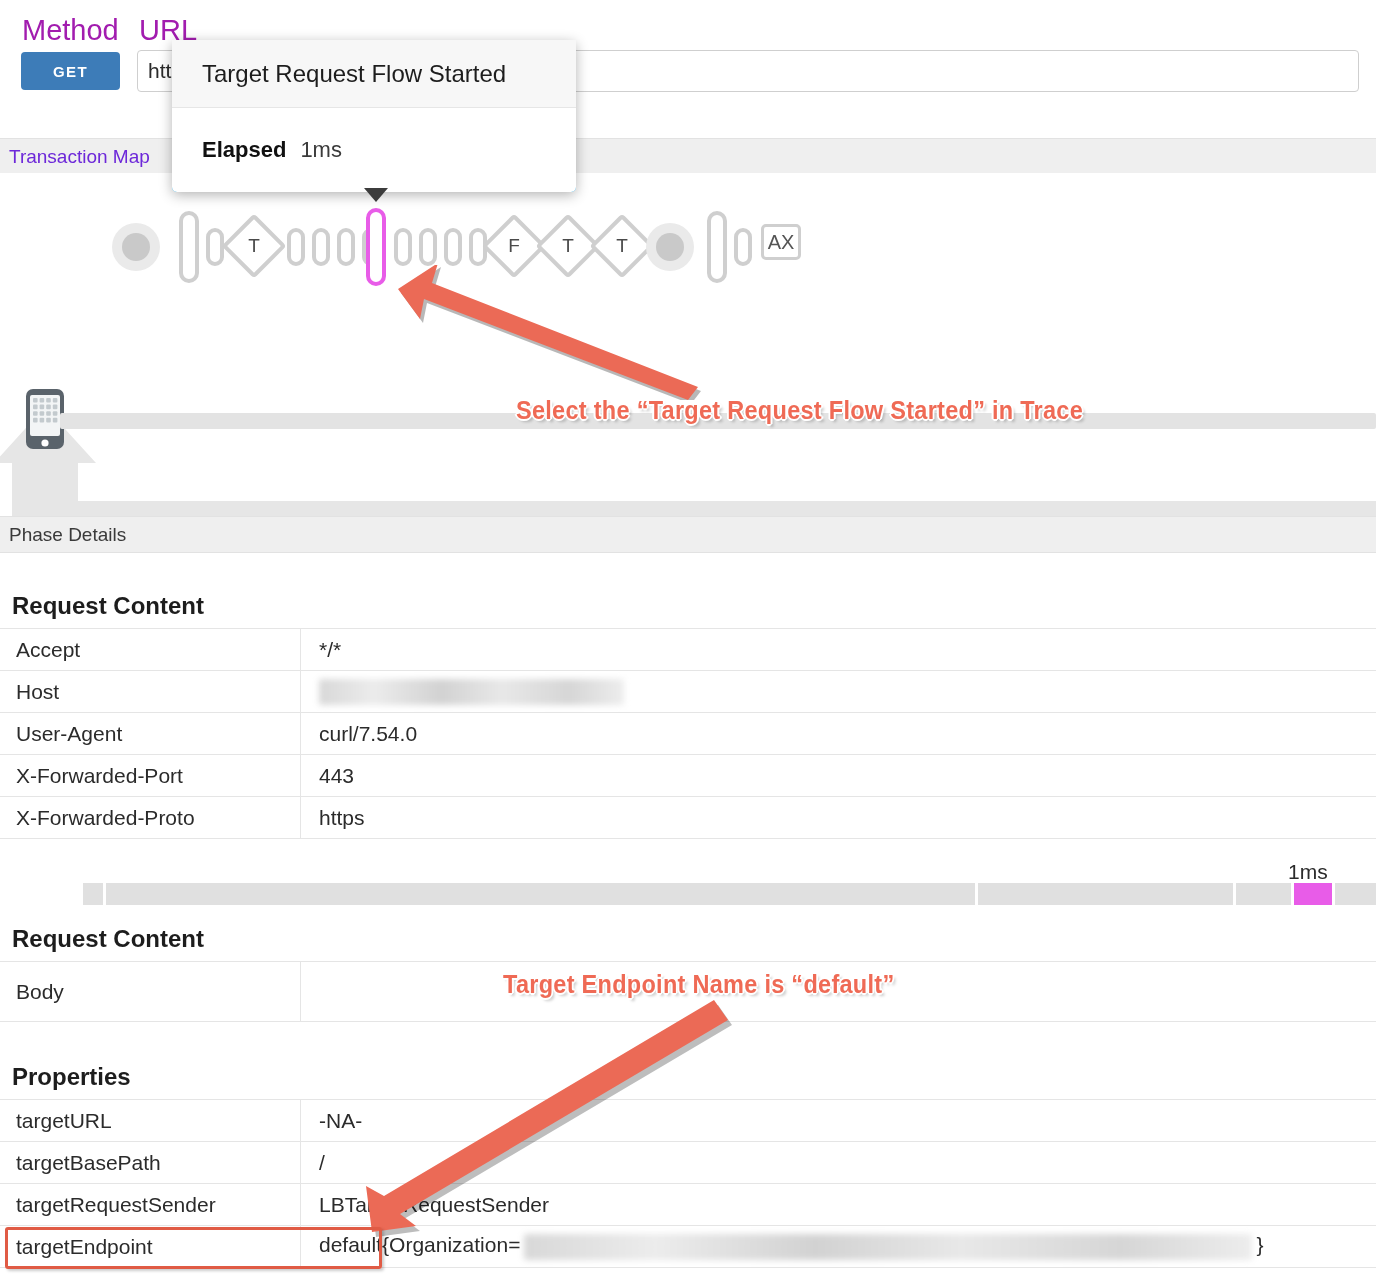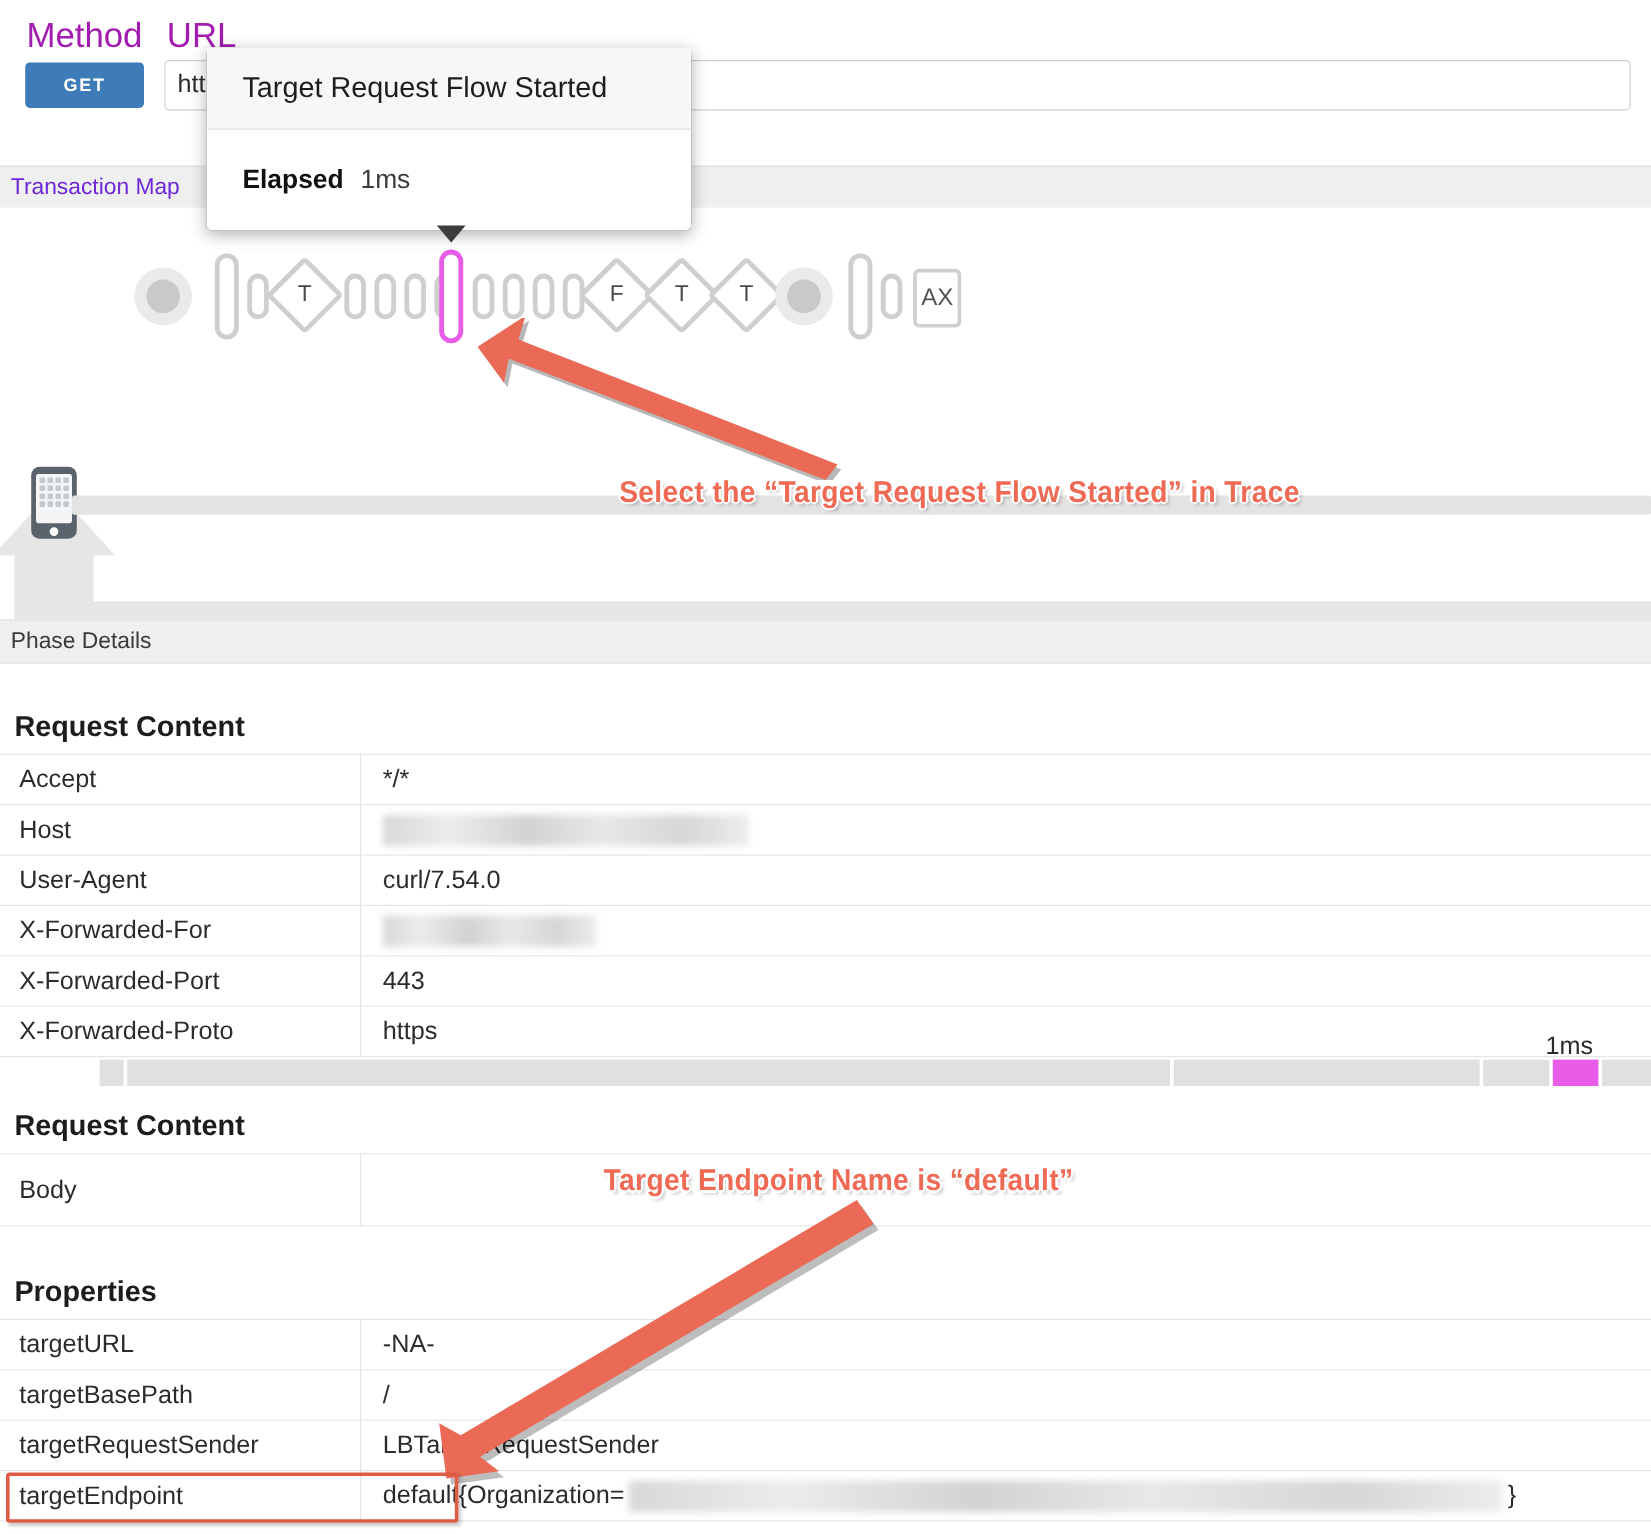--- a/index.html
+++ b/index.html
@@ -29,21 +29,21 @@
     position:absolute;left:137px;top:50px;width:1222px;height:42px;
     box-sizing:border-box;
     border:1px solid #cfcfcf;border-radius:4px;background:#fff;
     font-size:21px;color:#2b2b2b;padding:2px 10px;
     font-family:"Liberation Sans", sans-serif;
   }
 
   
   #flow-tooltip{
     position:absolute;left:172px;top:40px;width:404px;height:152px;
-    background:#14532d;border-radius:5px;
+    background:#0ea5e9;border-radius:5px;
     box-shadow:0 3px 13px rgba(0,0,0,.30);
     z-index:40;
   }
   #tooltip-title{
     position:absolute;left:0;top:0;width:404px;height:68px;
     border-bottom:1px solid #e6e6e6;background:#f7f7f7;
     display:flex;align-items:center;
     font-size:24px;color:#1d1d1d;padding-left:30px;box-sizing:border-box;
   }
   #tooltip-body{
@@ -264,21 +264,21 @@
     <div class="diamond-label">T</div>
   </div>
 
   <div class="node circle-node" style="left:646px;top:50px;width:48px;height:48px;">
     <div class="inner"></div>
   </div>
 
   <div class="node pill" style="left:707px;top:38px;width:20px;height:72px;"></div>
   <div class="node pill" style="left:734px;top:55px;width:18px;height:38px;"></div>
 
-  <div class="node box-node" style="left:761px;top:51px;width:40px;height:49px;">
+  <div class="node box-node" style="left:761px;top:51px;width:40px;height:36px;">
     <span>AX</span>
   </div>
 </div>
 
 <svg class="red-arrow" style="left:380px;top:265px;width:330px;height:135px;" viewBox="0 0 330 135">
   <g transform="translate(3,4)" opacity=".28">
     <path d="M18 24 L58 -2 L52 18 L318 122 L308 135 L44 34 L40 54 Z" fill="#000"></path>
   </g>
   <path d="M18 24 L58 -2 L52 18 L318 122 L308 135 L44 34 L40 54 Z" fill="#eb6a56"></path>
 </svg>
@@ -310,26 +310,20 @@
     <td class="k">Host</td>
     <td class="v">
       <span class="redacted" style="width:305px;"></span>
     </td>
   </tr>
   <tr>
     <td class="k">User-Agent</td>
     <td class="v">curl/7.54.0</td>
   </tr>
   <tr>
-    <td class="k">X-Forwarded-For</td>
-    <td class="v">
-      <span class="redacted" style="width:178px;"></span>
-    </td>
-  </tr>
-  <tr>
     <td class="k">X-Forwarded-Port</td>
     <td class="v">443</td>
   </tr>
   <tr>
     <td class="k">X-Forwarded-Proto</td>
     <td class="v">https</td>
   </tr>
 </tbody>
   </table>
 

